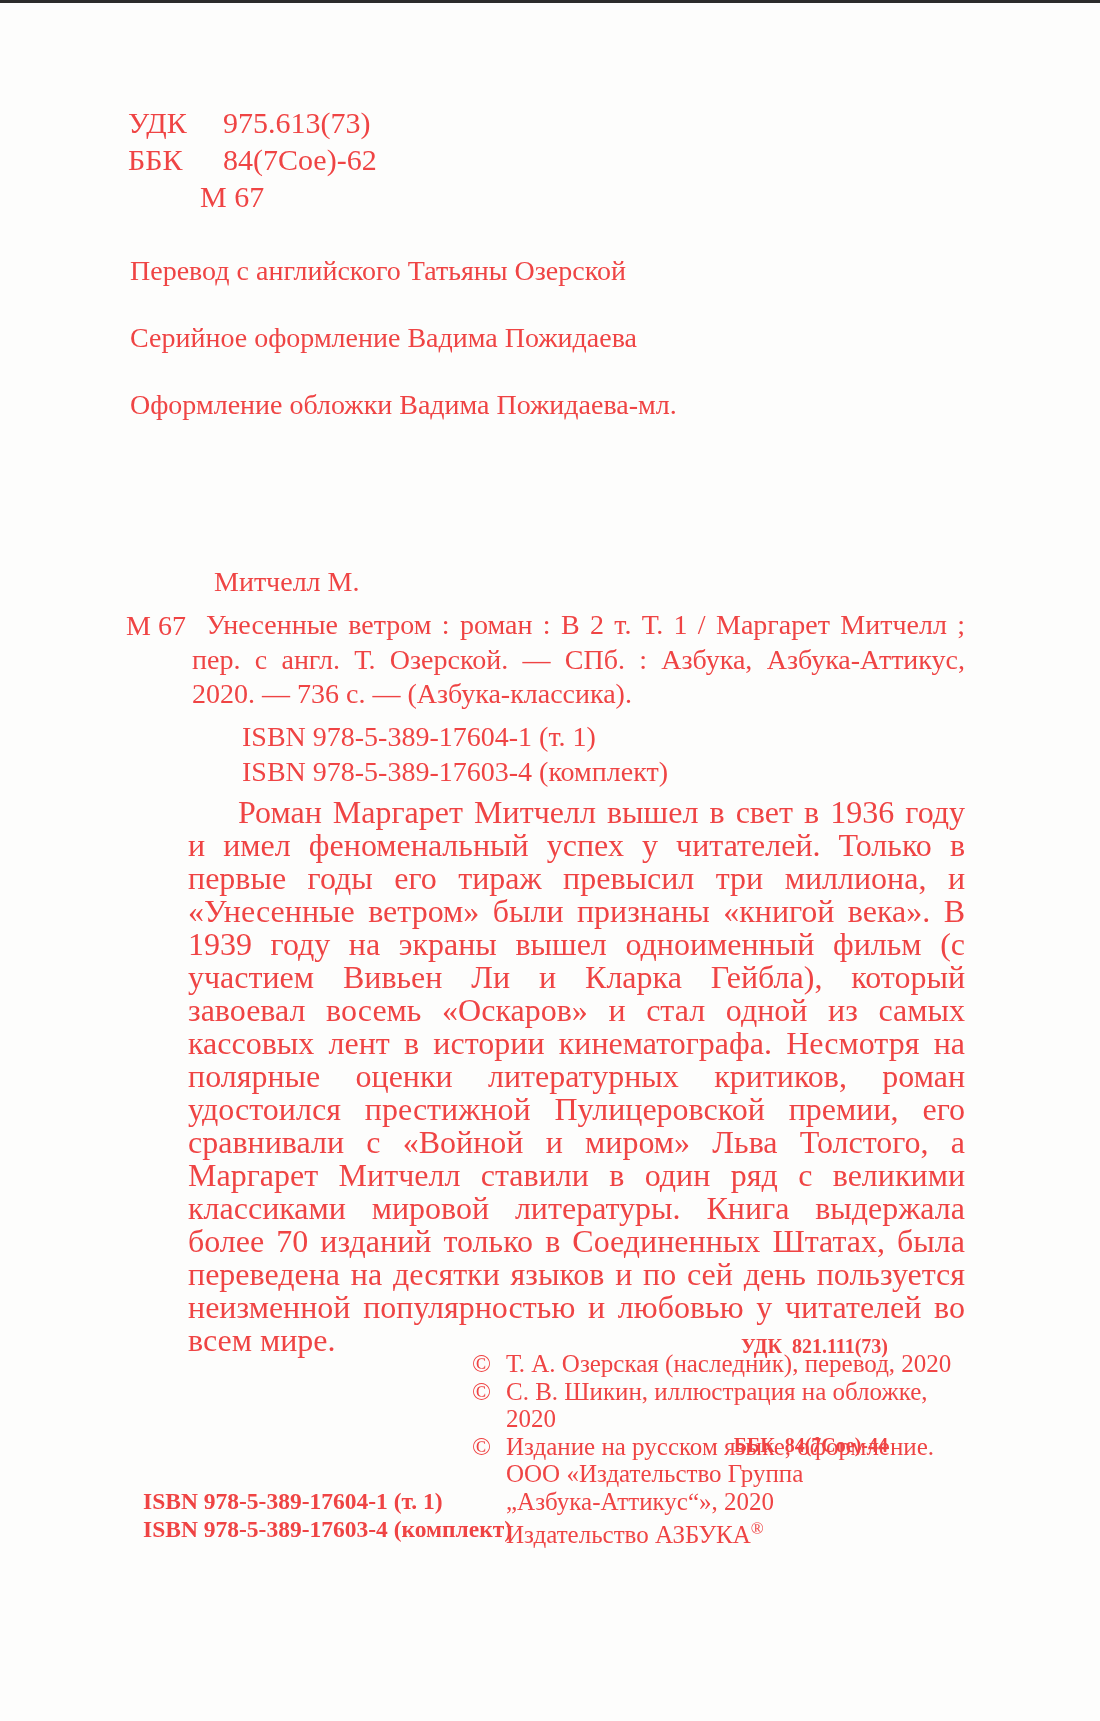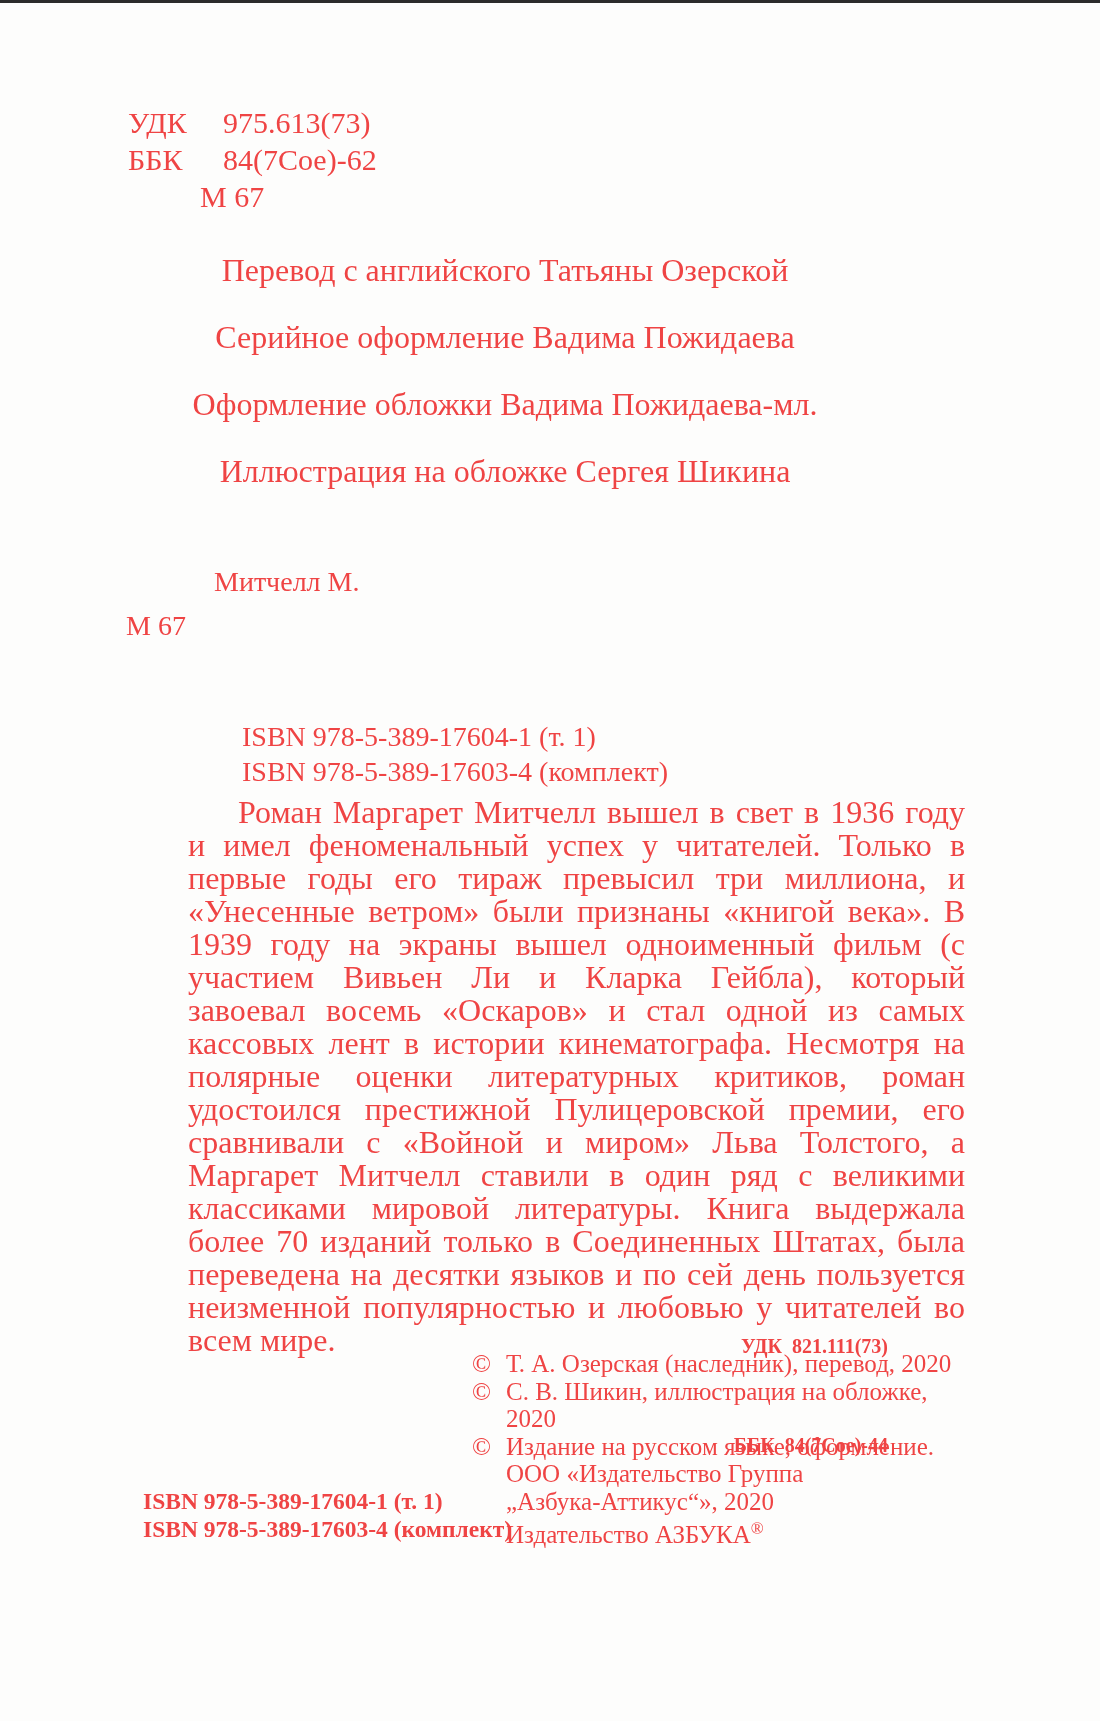--- a/index.html
+++ b/index.html
@@ -21,21 +21,21 @@
   .top-block {
     position: absolute; left: 128px; top: 104px;
     font-size: 30px; line-height: 37px;
   }
   .top-block .row { display: flex; }
   .top-block .lbl { width: 95px; }
   .top-block .m67 { padding-left: 72px; }
   
   .credits {
     position: absolute; left: 130px; top: 256px; width: 750px;
-    text-align: center; font-size: 32px; line-height: 29px;
+    font-size: 28px; line-height: 29px;
   }
   .credit-line { margin-bottom: 38px; }
   
   .author-heading {
     position: absolute; left: 214px; top: 566px;
     font-size: 28px; font-weight: normal;
   }
   .card-sign {
     position: absolute; left: 126px; top: 610px; font-size: 28px;
   }
@@ -89,27 +89,27 @@
     </div>
     <div class="row m67">
       <span>М 67</span>
     </div>
   </div>
 
   <div class="credits">
     <div class="credit-line">Перевод с английского Татьяны Озерской</div>
     <div class="credit-line">Серийное оформление Вадима Пожидаева</div>
     <div class="credit-line">Оформление обложки Вадима Пожидаева-мл.</div>
-    <div class="credit-line">Иллюстрация на обложке Сергея Шикина</div>
   </div>
 
   <div class="author-heading">Митчелл М.</div>
 
   <div class="card-sign">М 67</div>
 
+  <div class="card-desc">Унесенные ветром : роман : В 2 т. Т. 1 / Маргарет Митчелл ; пер. с англ. Т. Озерской. — СПб. : Азбука, Азбука-Аттикус, 2020. — 736 с. — (Азбука-классика).</div>
 
   <div class="card-isbn-1">ISBN 978-5-389-17604-1 (т. 1)</div>
   <div class="card-isbn-2">ISBN 978-5-389-17603-4 (комплект)</div>
 
   <p class="annotation">Роман Маргарет Митчелл вышел в свет в 1936 году и имел феноменальный успех у читателей. Только в первые годы его тираж превысил три миллиона, и «Унесенные ветром» были признаны «книгой века». В 1939 году на экраны вышел одноименный фильм (с участием Вивьен Ли и Кларка Гейбла), который завоевал восемь «Оскаров» и стал одной из самых кассовых лент в истории кинематографа. Несмотря на полярные оценки литературных критиков, роман удостоился престижной Пулицеровской премии, его сравнивали с «Войной и миром» Льва Толстого, а Маргарет Митчелл ставили в один ряд с великими классиками мировой литературы. Книга выдержала более 70 изданий только в Соединенных Штатах, была переведена на десятки языков и по сей день пользуется неизменной популярностью и любовью у читателей во всем мире.</p>
 
   <div class="class-repeat">
     <div>УДК  821.111(73)</div>
     <div>ББК  84(7Сое)-44</div>
   </div>

